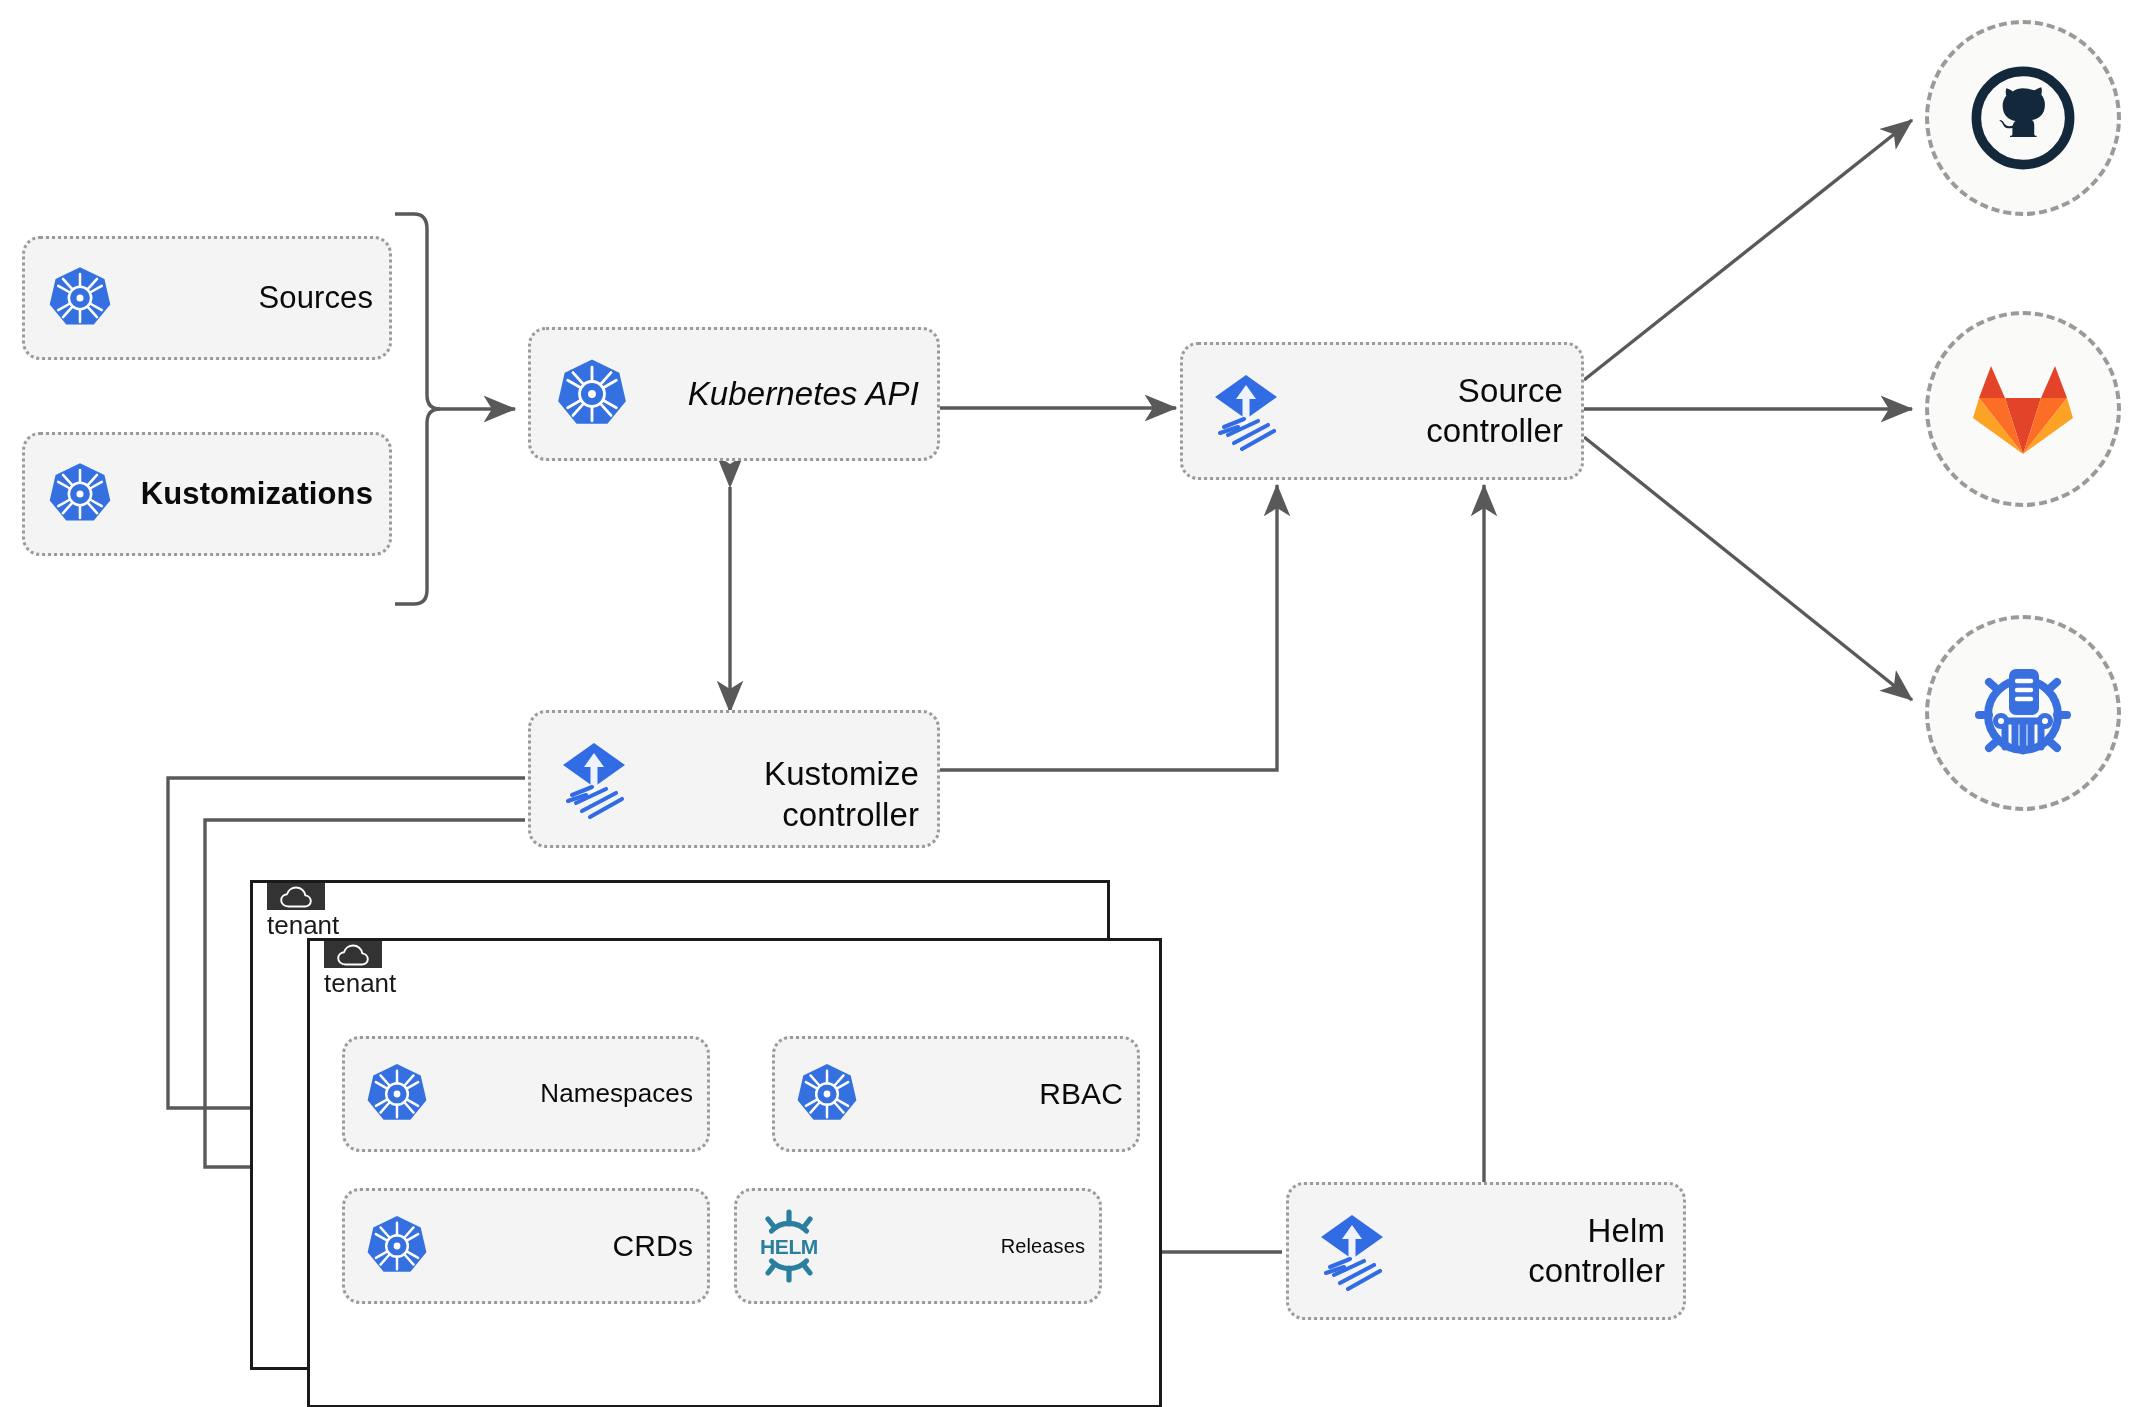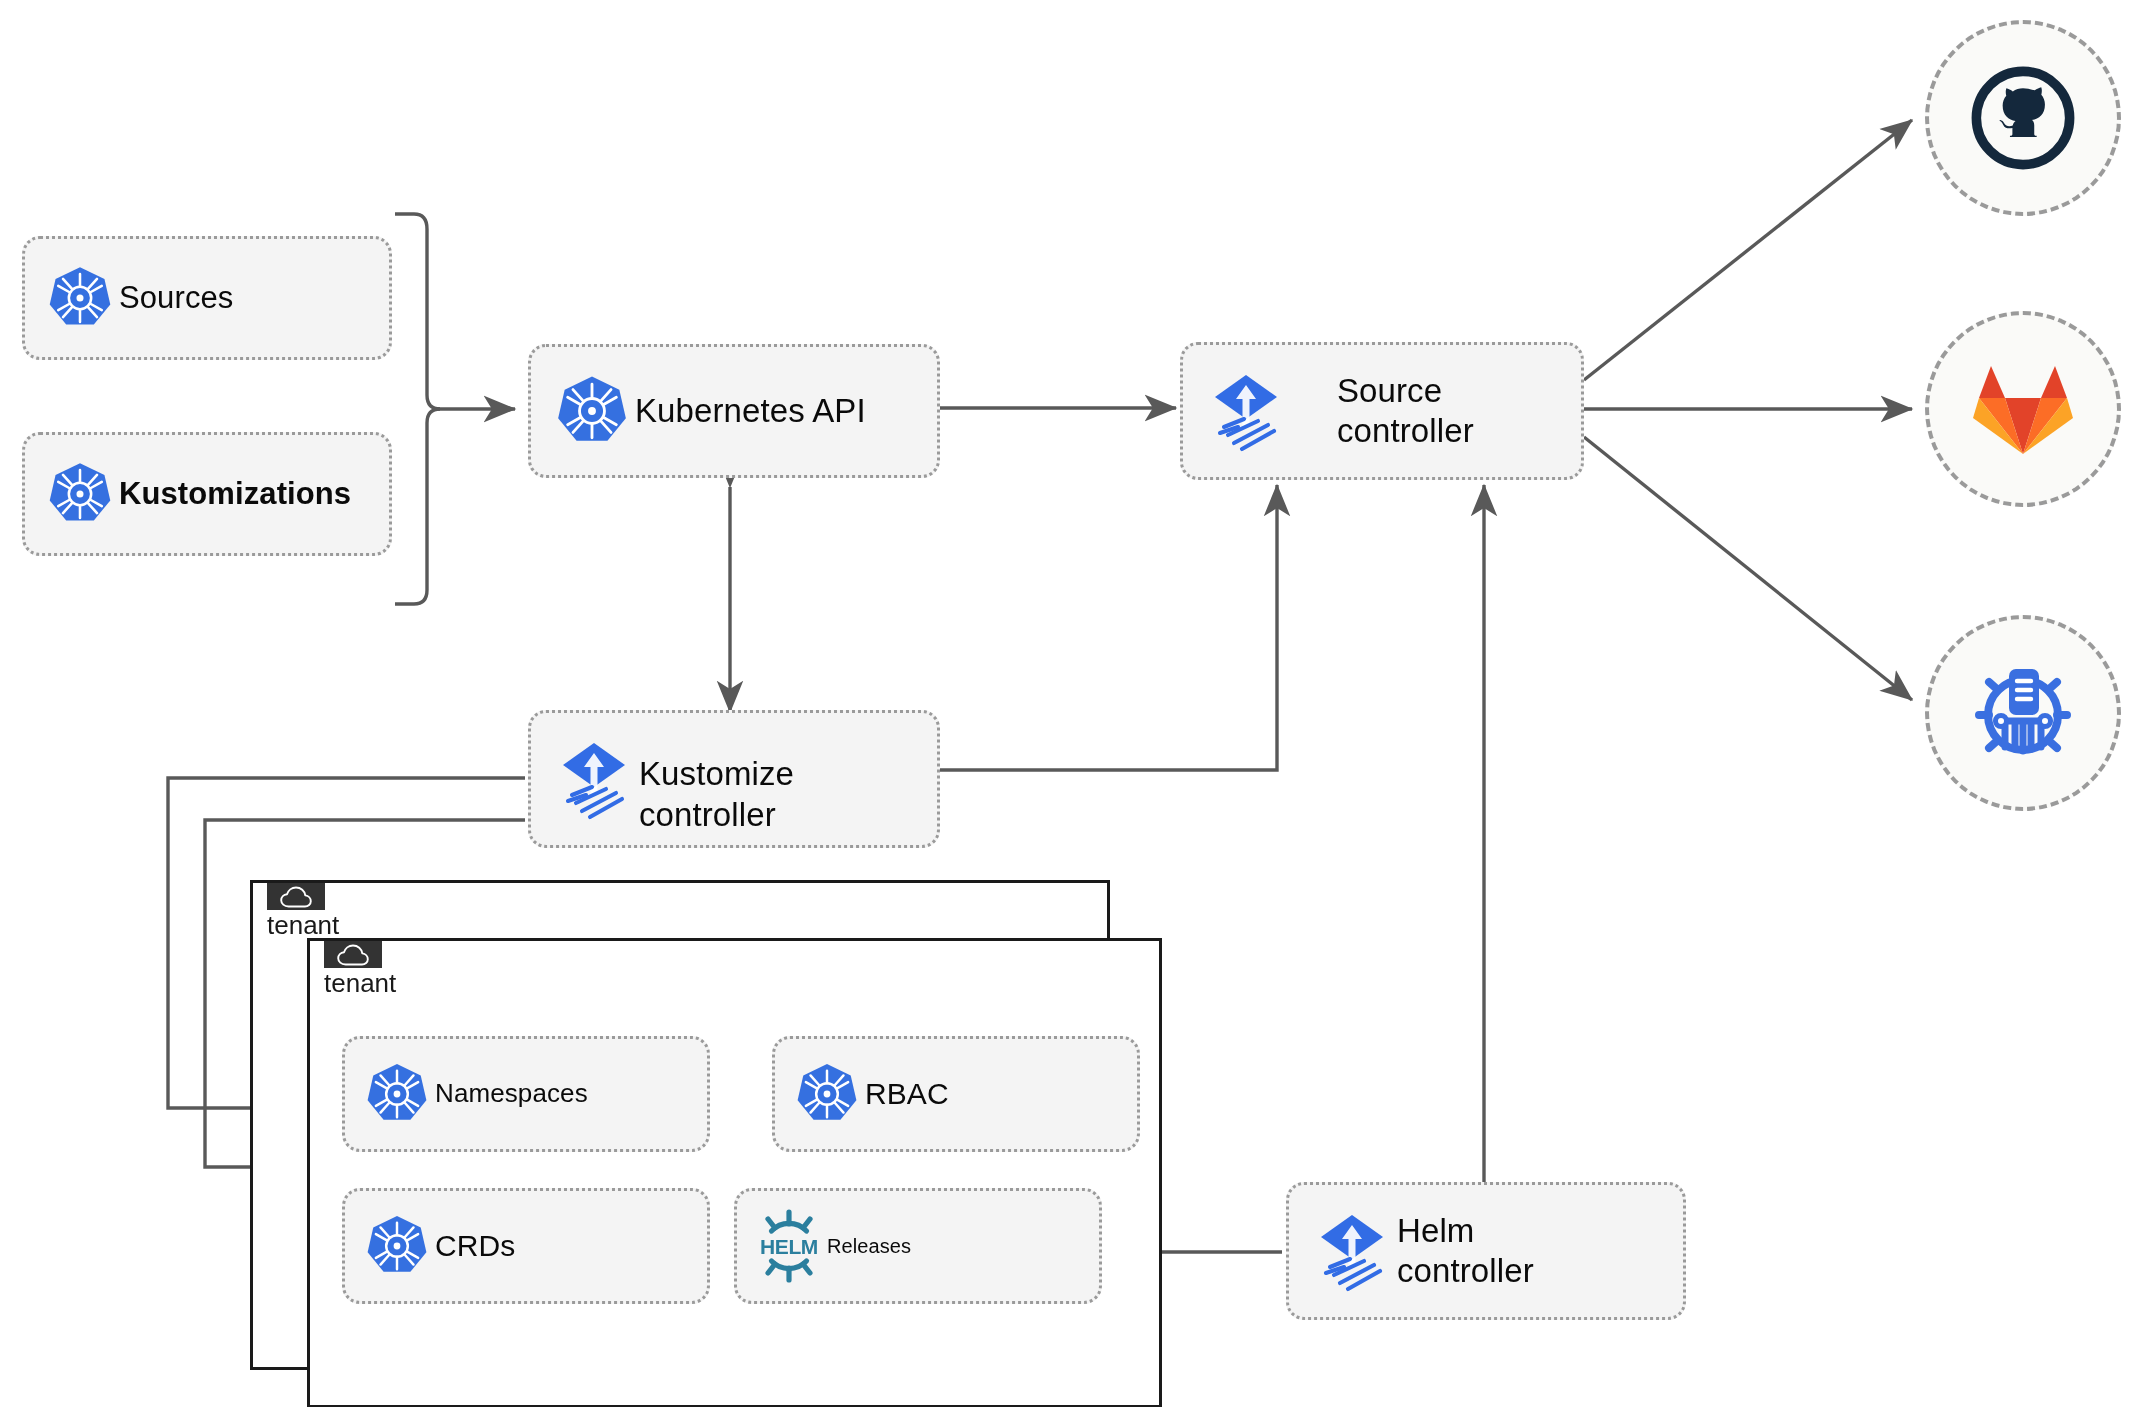--- a/index.html
+++ b/index.html
@@ -3,21 +3,21 @@
 <meta charset="utf-8">
 <style>
   html,body{margin:0;padding:0;background:#ffffff;}
   body{font-family:"Liberation Sans","DejaVu Sans",sans-serif;}
   #canvas{position:relative;width:2144px;height:1407px;background:#ffffff;overflow:hidden;}
   #edges{position:absolute;left:0;top:0;width:2144px;height:1407px;pointer-events:none;}
 
   .node{position:absolute;box-sizing:border-box;background:#f4f4f4;
         border:3px dotted #9a9a9a;border-radius:18px;display:flex;align-items:center;}
   .node .ico{flex:0 0 auto;display:flex;align-items:center;justify-content:center;}
-  .node .lbl{flex:1 1 auto;text-align:left;color:#0a0a0a;line-height:1.22;
+  .node .lbl{flex:1 1 auto;text-align:right;color:#0a0a0a;line-height:1.22;
              white-space:pre-line;letter-spacing:.1px;}
 
   .circ{position:absolute;box-sizing:border-box;border-radius:50%;
         background:#fafaf8;border:4px dashed #9a9a9a;
         display:flex;align-items:center;justify-content:center;}
 
   .tenant{position:absolute;box-sizing:border-box;background:#ffffff;border:3px solid #1a1a1a;}
   .tenant .hdr{position:absolute;left:0;top:0;height:58px;display:flex;align-items:center;flex-direction:column;}
   .tenant .hdr .cloudbox{width:58px;height:58px;background:#333333;
         display:flex;align-items:center;justify-content:center;}
@@ -121,21 +121,21 @@
                    M11.5,43.5 L22.2,37.4 M41.8,26.6 L52.5,20.5
                    M16,50 L24.5,40.5 M39.5,23.5 L48,14
                    M16,14 L24.5,23.5 M39.5,40.5 L48,50"></path>
         </g>
         <circle cx="32" cy="32" r="3.3" fill="#ffffff"></circle>
       </svg>
     </span>
     <span class="lbl" style="font-size:31px;">Kustomizations</span>
   </div>
 
-  <div class="node" style="left:528px;top:344px;width:412px;height:134px;padding:0 18px;">
+  <div class="node" style="left:528px;top:327px;width:412px;height:134px;padding:0 18px;font-style:italic;">
     <span class="ico" style="width:86px;">
       <svg width="76" height="76" viewBox="0 0 64 64">
         <path d="M32,3 L55,14 L60.5,38 L45,57 L19,57 L3.5,38 L9,14 Z" fill="#3570e0"></path>
         <g fill="none" stroke="#ffffff" stroke-width="2.4" stroke-linecap="round">
           <circle cx="32" cy="32" r="10.5"></circle>
           <path d="M32,9.5 L32,21.5 M32,42.5 L32,54.5
                    M11.5,20.5 L22.2,26.6 M41.8,37.4 L52.5,43.5
                    M11.5,43.5 L22.2,37.4 M41.8,26.6 L52.5,20.5
                    M16,50 L24.5,40.5 M39.5,23.5 L48,14
                    M16,14 L24.5,23.5 M39.5,40.5 L48,50"></path>

